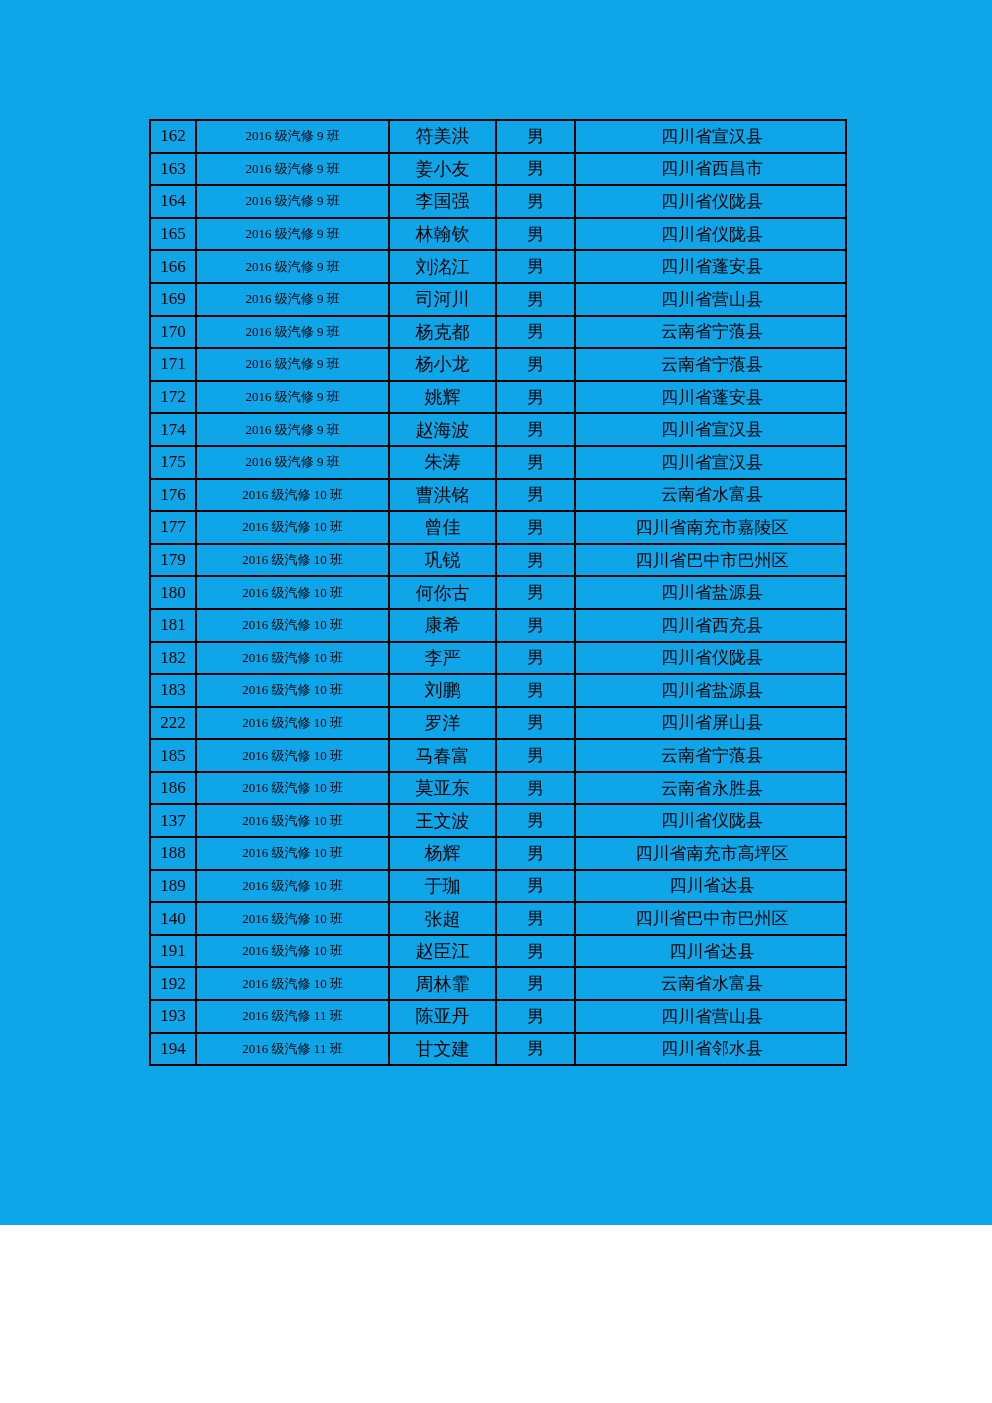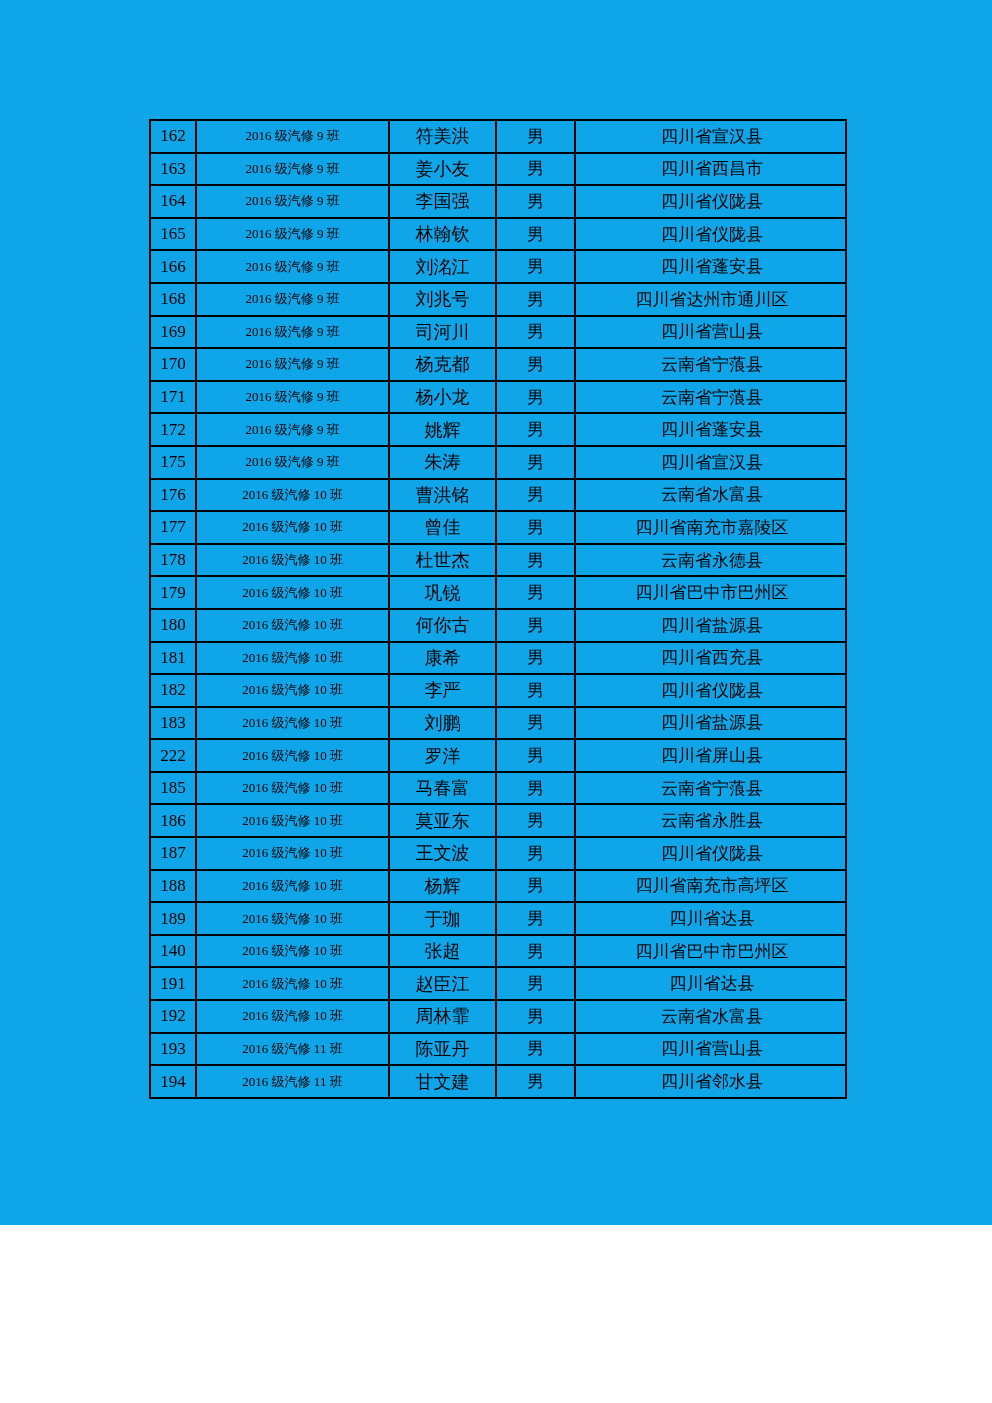--- a/index.html
+++ b/index.html
@@ -93,27 +93,20 @@
 
   <tr>
     <td class="c-no">166</td>
     <td class="c-class">2016 级汽修 9 班</td>
     <td class="c-name">刘洺江</td>
     <td class="c-gender">男</td>
     <td class="c-origin">四川省蓬安县</td>
   </tr>
 
 
-  <tr>
-    <td class="c-no">168</td>
-    <td class="c-class">2016 级汽修 9 班</td>
-    <td class="c-name">刘兆号</td>
-    <td class="c-gender">男</td>
-    <td class="c-origin">四川省达州市通川区</td>
-  </tr>
 
   <tr>
     <td class="c-no">169</td>
     <td class="c-class">2016 级汽修 9 班</td>
     <td class="c-name">司河川</td>
     <td class="c-gender">男</td>
     <td class="c-origin">四川省营山县</td>
   </tr>
 
   <tr>
@@ -134,20 +127,27 @@
 
   <tr>
     <td class="c-no">172</td>
     <td class="c-class">2016 级汽修 9 班</td>
     <td class="c-name">姚辉</td>
     <td class="c-gender">男</td>
     <td class="c-origin">四川省蓬安县</td>
   </tr>
 
 
+  <tr>
+    <td class="c-no">174</td>
+    <td class="c-class">2016 级汽修 9 班</td>
+    <td class="c-name">赵海波</td>
+    <td class="c-gender">男</td>
+    <td class="c-origin">四川省宣汉县</td>
+  </tr>
 
   <tr>
     <td class="c-no">175</td>
     <td class="c-class">2016 级汽修 9 班</td>
     <td class="c-name">朱涛</td>
     <td class="c-gender">男</td>
     <td class="c-origin">四川省宣汉县</td>
   </tr>
 
   <tr>
@@ -159,27 +159,20 @@
   </tr>
 
   <tr>
     <td class="c-no">177</td>
     <td class="c-class">2016 级汽修 10 班</td>
     <td class="c-name">曾佳</td>
     <td class="c-gender">男</td>
     <td class="c-origin">四川省南充市嘉陵区</td>
   </tr>
 
-  <tr>
-    <td class="c-no">178</td>
-    <td class="c-class">2016 级汽修 10 班</td>
-    <td class="c-name">杜世杰</td>
-    <td class="c-gender">男</td>
-    <td class="c-origin">云南省永德县</td>
-  </tr>
 
   <tr>
     <td class="c-no">179</td>
     <td class="c-class">2016 级汽修 10 班</td>
     <td class="c-name">巩锐</td>
     <td class="c-gender">男</td>
     <td class="c-origin">四川省巴中市巴州区</td>
   </tr>
 
   <tr>
@@ -232,21 +225,21 @@
 
   <tr>
     <td class="c-no">186</td>
     <td class="c-class">2016 级汽修 10 班</td>
     <td class="c-name">莫亚东</td>
     <td class="c-gender">男</td>
     <td class="c-origin">云南省永胜县</td>
   </tr>
 
   <tr>
-    <td class="c-no">187</td>
+    <td class="c-no">137</td>
     <td class="c-class">2016 级汽修 10 班</td>
     <td class="c-name">王文波</td>
     <td class="c-gender">男</td>
     <td class="c-origin">四川省仪陇县</td>
   </tr>
 
   <tr>
     <td class="c-no">188</td>
     <td class="c-class">2016 级汽修 10 班</td>
     <td class="c-name">杨辉</td>

